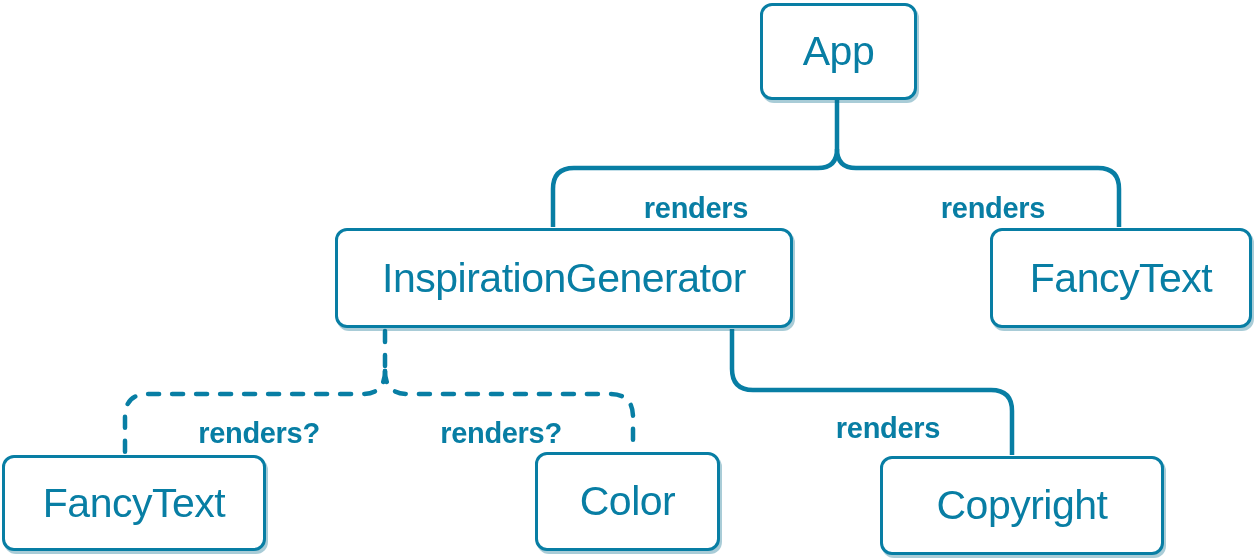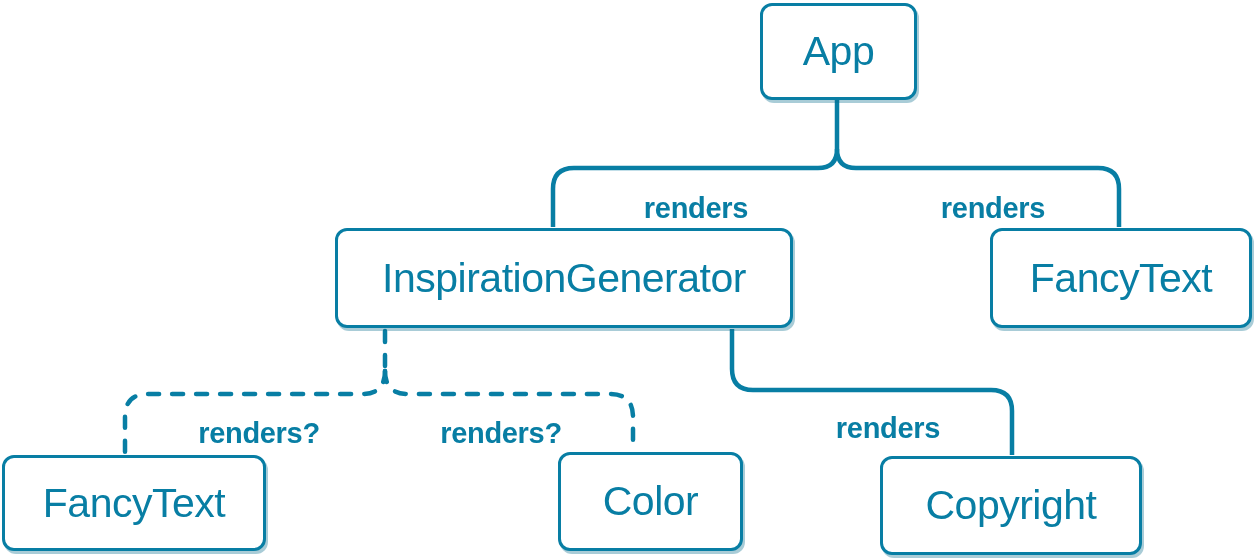--- a/index.html
+++ b/index.html
@@ -56,22 +56,22 @@
     line-height: 1.15;
     padding: 1px 10px;
     white-space: nowrap;
     margin-top: 40px;
   }
   
   .node-app                   { left: 760px; top: 3px;   width: 157px; height: 97px; }
   .node-inspiration-generator { left: 335px; top: 228px; width: 458px; height: 100px; }
   .node-fancy-text-top        { left: 990px; top: 228px; width: 262px; height: 100px; }
   .node-fancy-text-bottom     { left: 2px;   top: 455px; width: 264px; height: 96px; }
-  .node-color                 { left: 558px; top: 452px; width: 185px; height: 99px; }
-  .node-copyright             { left: 880px; top: 456px; width: 262px; height: 99px; }
+  .node-color                 { left: 535px; top: 452px; width: 185px; height: 99px; }
+  .node-copyright             { left: 880px; top: 456px; width: 284px; height: 99px; }
   
   .label-renders-left   { left: 696px; top: 169px; }
   .label-renders-right  { left: 993px; top: 169px; }
   .label-renders-q-left { left: 259px; top: 394px; }
   .label-renders-q-right{ left: 501px; top: 394px; }
   .label-renders-mid    { left: 888px; top: 389px; }
 </style>
 </head>
 <body>
 

